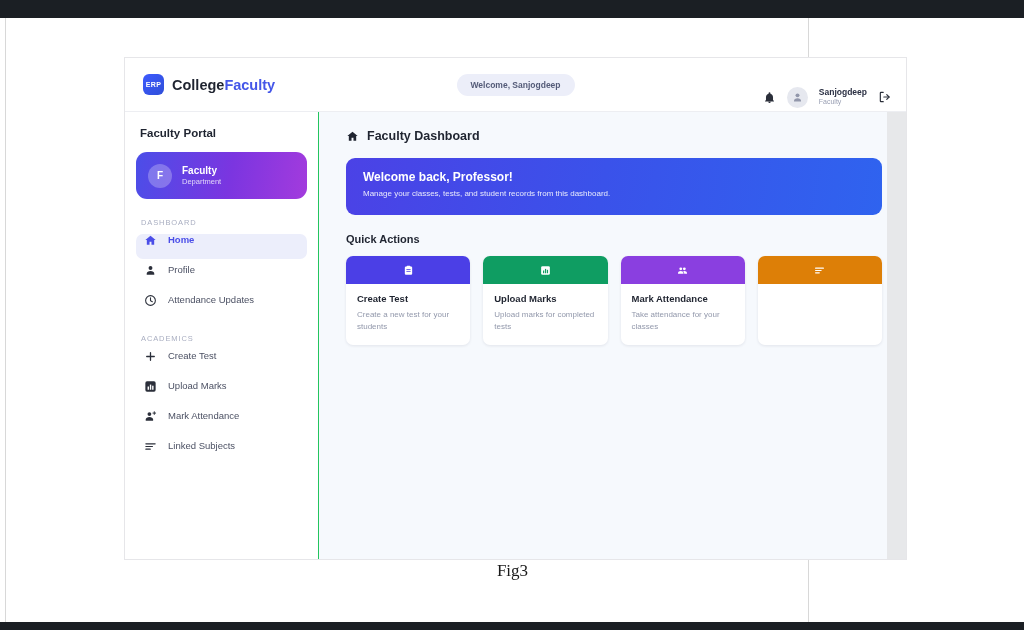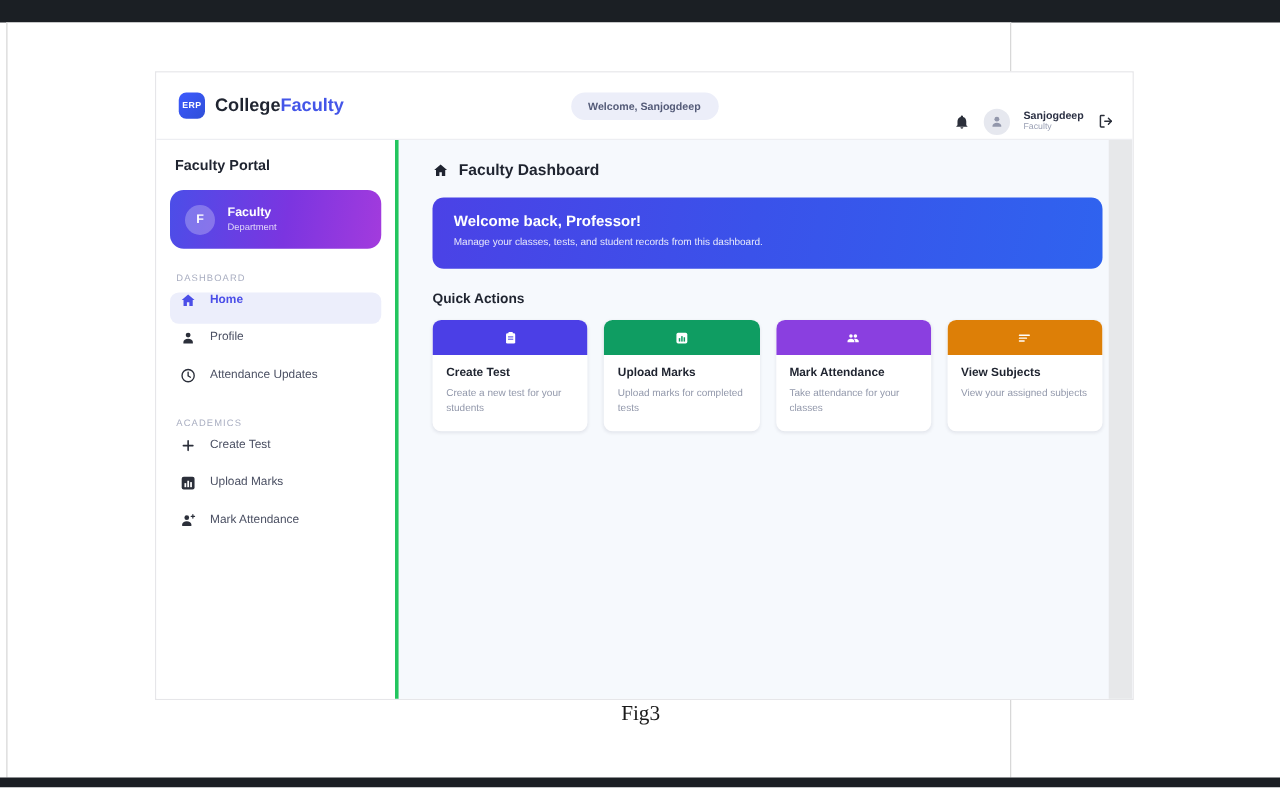--- a/index.html
+++ b/index.html
@@ -145,21 +145,21 @@
   
   .app-body {
     display: flex;
     height: 448px;
   }
 
   
   .sidebar {
     width: 194px;
     background: #ffffff;
-    border-right: 3px solid #22c55e;
+    border-right: 1px solid #22c55e;
     padding: 12px 11px 0 11px;
     flex-shrink: 0;
   }
 
   .portal-title {
     font-size: 11.5px;
     font-weight: bold;
     color: #1f2430;
     margin: 3px 0 13px 4px;
   }
@@ -442,20 +442,28 @@
             <span class="nav-icon">
               <svg viewBox="0 0 24 24" fill="currentColor">
                   <circle cx="10" cy="7.6" r="3.5"></circle>
                   <path d="M10 13c-3.8 0-6.8 2.1-6.8 4.7V20h13.6v-2.3C16.8 15.1 13.8 13 10 13z"></path>
                   <path d="M19 3.2v5M16.5 5.7h5" stroke="currentColor" stroke-width="1.8" stroke-linecap="round"></path>
                 </svg>
             </span>
             <span>Mark Attendance</span>
           </div>
 
+          <div class="nav-item">
+            <span class="nav-icon">
+              <svg viewBox="0 0 24 24" fill="none" stroke="currentColor" stroke-width="2.3" stroke-linecap="round">
+                  <path d="M3.5 7h17M3.5 12h12M3.5 17h8"></path>
+                </svg>
+            </span>
+            <span>Linked Subjects</span>
+          </div>
 
         </div>
 
         <div class="main">
 
           <div class="page-title-row">
             <svg class="page-title-icon" viewBox="0 0 24 24" fill="currentColor">
                 <path d="M12 3L2.5 11h2.7v9h5v-5.6h3.6V20h5v-9h2.7z"></path>
               </svg>
             <span class="page-title">Faculty Dashboard</span>
@@ -514,24 +522,20 @@
                 <div class="card-desc">Take attendance for your classes</div>
               </div>
             </div>
 
             <div class="action-card">
               <div class="card-banner" style="background:#dd7f07;">
                 <svg viewBox="0 0 24 24" fill="none" stroke="currentColor" stroke-width="2.6" stroke-linecap="round">
                     <path d="M3.5 7h17M3.5 12h12M3.5 17h8"></path>
                   </svg>
               </div>
-              <div class="card-body">
-                <div class="card-title">View Subjects</div>
-                <div class="card-desc">View your assigned subjects</div>
-              </div>
             </div>
 
           </div>
 
           <div class="scroll-track"></div>
 
         </div>
       </div>
     </div>
 

